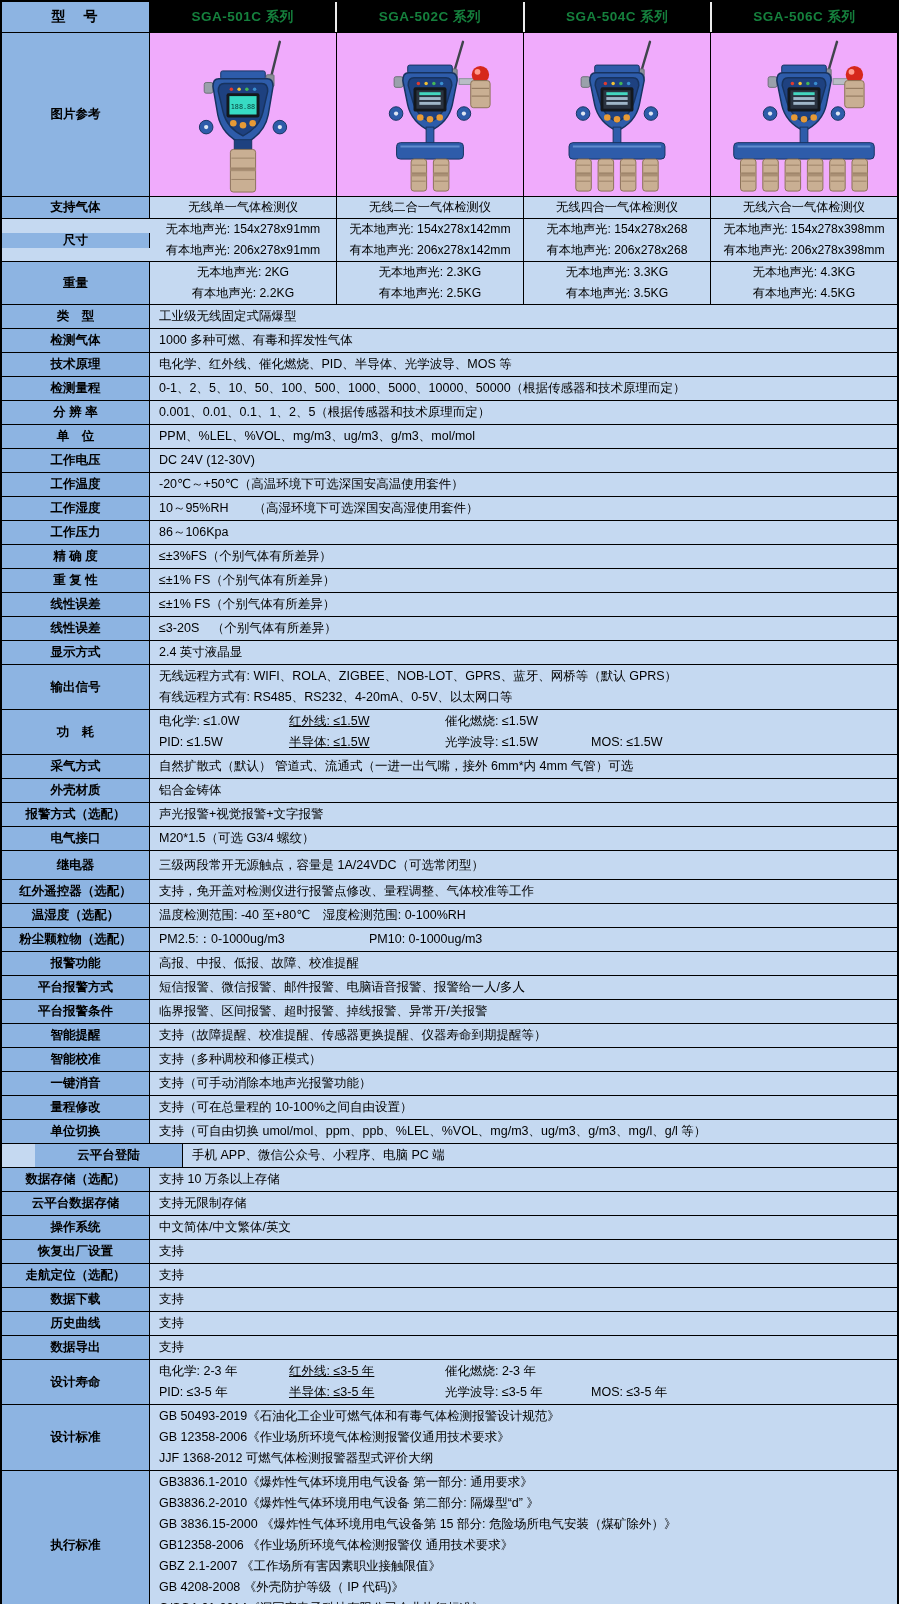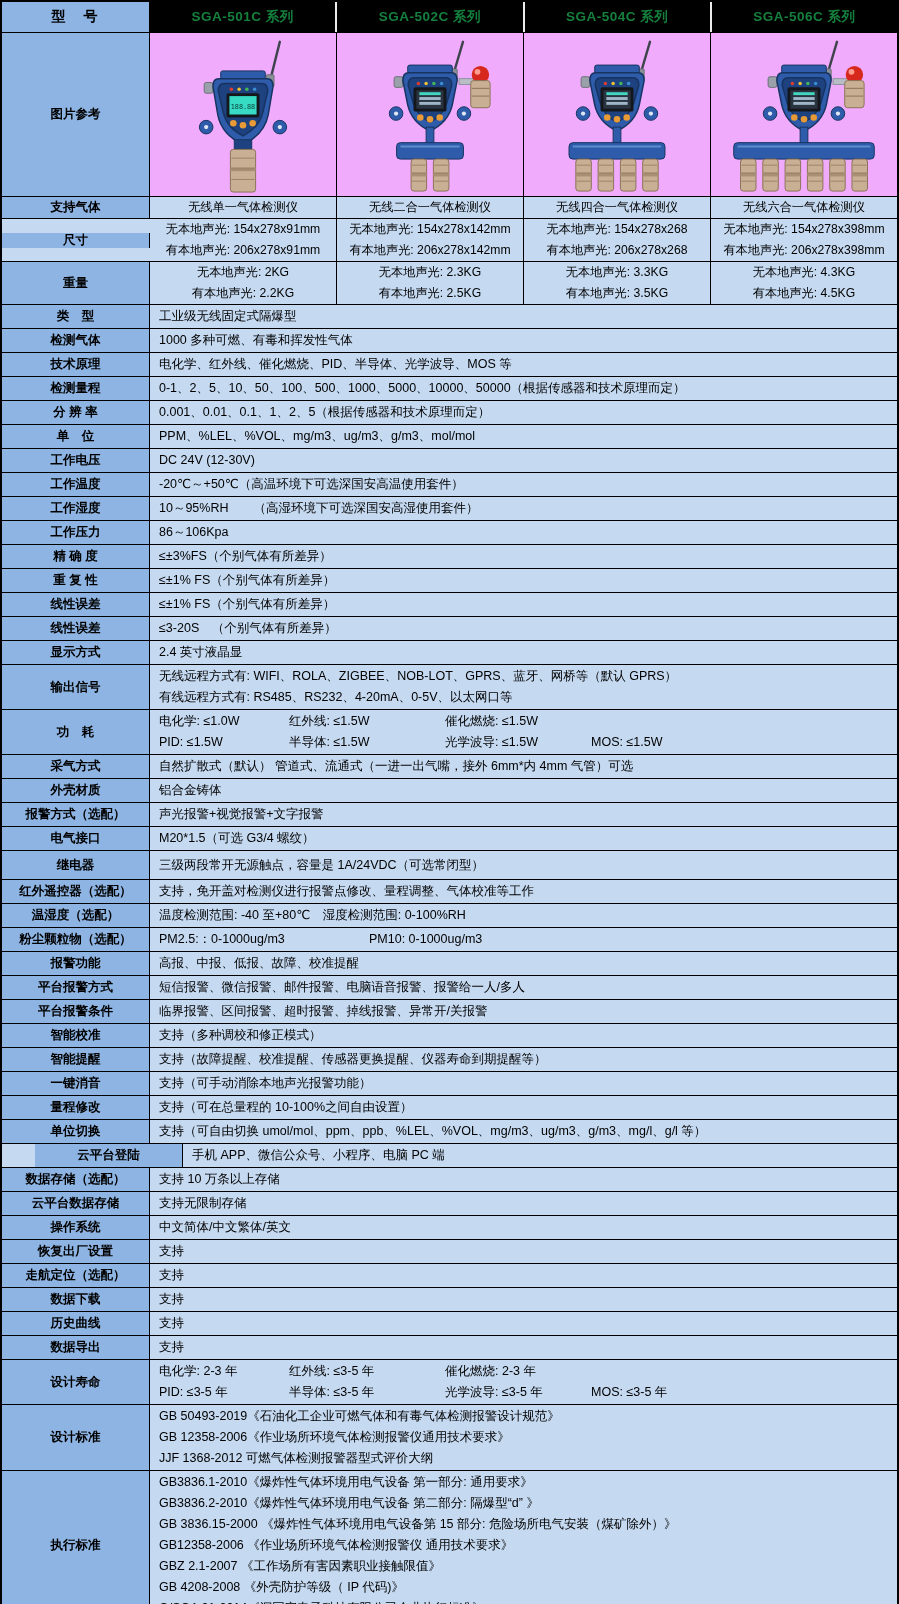--- a/index.html
+++ b/index.html
@@ -24,21 +24,21 @@
   .label-cell{width:148px;flex:0 0 148px;background:#8DB4E2;border-right:1px solid #000;
     display:flex;align-items:center;justify-content:center;text-align:center;
     font-weight:bold;font-size:12.5px;padding:0 2px;box-sizing:border-box;line-height:15px;}
   .value-single{flex:1;display:flex;flex-direction:column;justify-content:center;padding:1px 6px 1px 9px;font-size:12.5px;min-width:0;}
   .line{line-height:21px;white-space:nowrap;overflow:hidden;}
   .value-cols{flex:1;display:flex;min-width:0;}
   .vcol{flex:1;border-right:1px solid #000;display:flex;flex-direction:column;justify-content:center;align-items:center;font-size:12.2px;box-sizing:border-box;padding:0 2px;}
   .vcol:last-child{border-right:none;}
   .seg{display:inline-block;white-space:nowrap;}
   .seg-cols .seg:nth-child(1){width:130px;}
-  .seg-cols .seg:nth-child(2){width:156px;}
+  .seg-cols .seg:nth-child(2){width:156px;text-decoration:underline;}
   .seg-cols .seg:nth-child(3){width:146px;}
   .seg-pm .seg:nth-child(1){width:210px;}
 </style>
 </head>
 <body>
 
 <div class="table">
   <div class="header-row">
     <div class="header-model">型　号</div>
     <div class="header-product">SGA-501C 系列</div>
@@ -462,29 +462,29 @@
         <div class="line">短信报警、微信报警、邮件报警、电脑语音报警、报警给一人/多人</div>
       </div>
     </div>
     <div class="srow" style="min-height: 21px;">
       <div class="label-cell">平台报警条件</div>
       <div class="value-single">
         <div class="line">临界报警、区间报警、超时报警、掉线报警、异常开/关报警</div>
       </div>
     </div>
     <div class="srow" style="min-height: 21px;">
+      <div class="label-cell">智能提醒</div>
+      <div class="value-single">
+        <div class="line">支持（故障提醒、校准提醒、传感器更换提醒、仪器寿命到期提醒等）</div>
+      </div>
+    </div>
+    <div class="srow" style="min-height: 21px;">
       <div class="label-cell">智能校准</div>
       <div class="value-single">
         <div class="line">支持（多种调校和修正模式）</div>
-      </div>
-    </div>
-    <div class="srow" style="min-height: 21px;">
-      <div class="label-cell">智能提醒</div>
-      <div class="value-single">
-        <div class="line">支持（故障提醒、校准提醒、传感器更换提醒、仪器寿命到期提醒等）</div>
       </div>
     </div>
     <div class="srow" style="min-height: 21px;">
       <div class="label-cell">一键消音</div>
       <div class="value-single">
         <div class="line">支持（可手动消除本地声光报警功能）</div>
       </div>
     </div>
     <div class="srow" style="min-height: 21px;">
       <div class="label-cell">量程修改</div>

